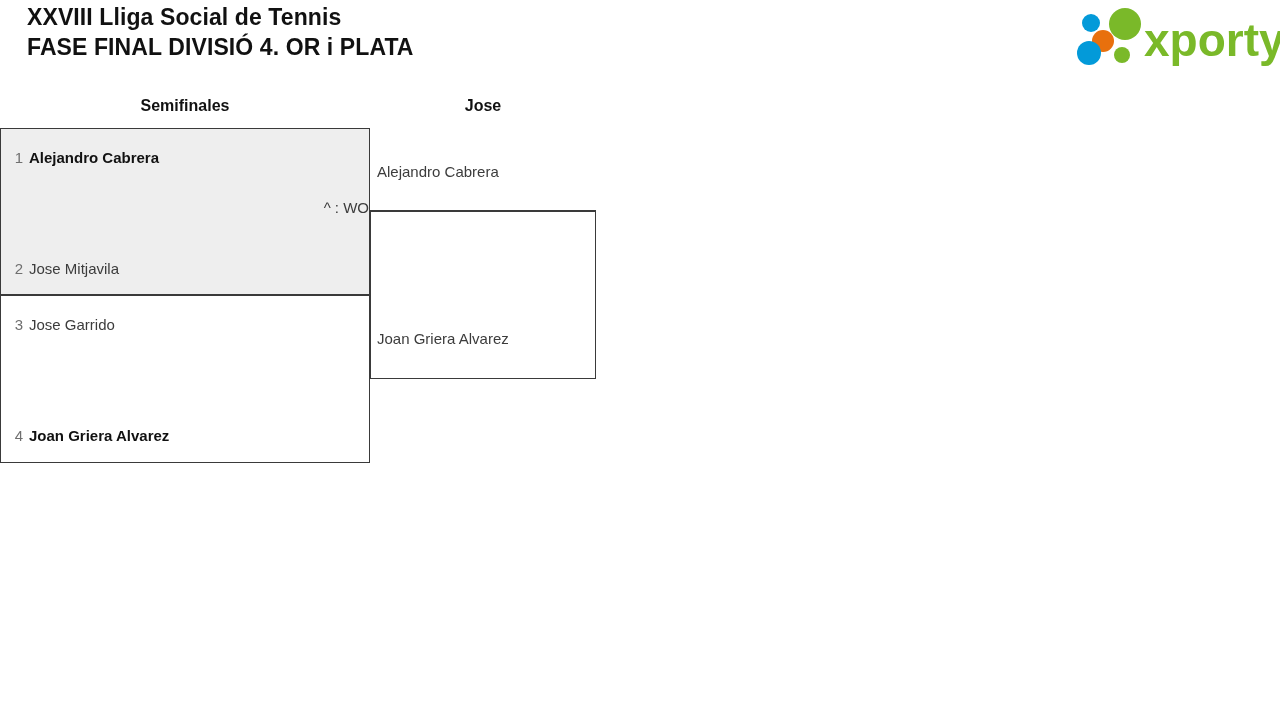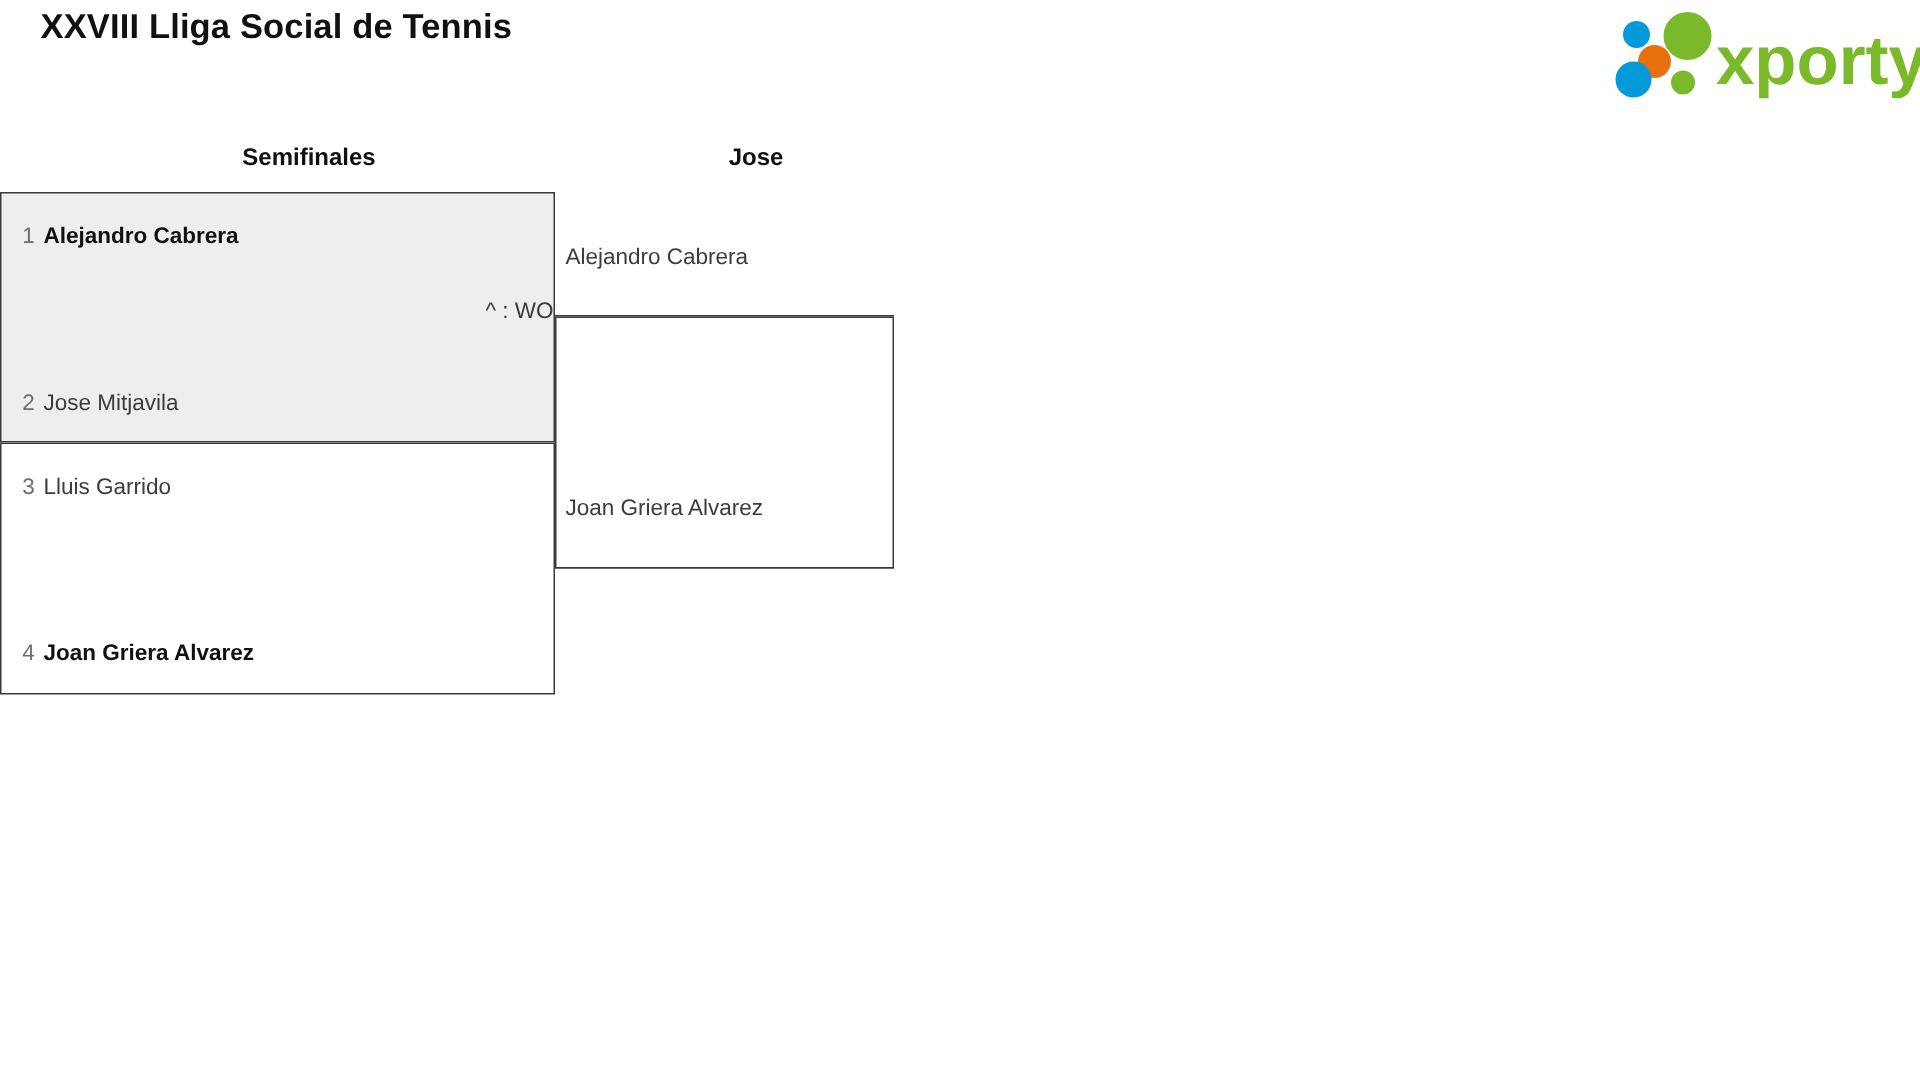--- a/index.html
+++ b/index.html
@@ -50,21 +50,20 @@
   .logo svg { display: block; }
 
   
   .round-head {
     position: absolute;
     font-size: 16px;
     font-weight: bold;
     color: #111111;
     text-align: center;
     white-space: nowrap;
-    margin-left: 21px;
   }
   .round-head.r1 { left: 0px;   top: 97px; width: 370px; }
   .round-head.r2 { left: 370px; top: 97px; width: 226px; }
 
   
   .bracket {
     position: absolute;
     left: 0;
     top: 0;
     width: 1280px;
@@ -145,20 +144,21 @@
   .conn-h1 { left: 370px; top: 210px; width: 226px; height: 1px; }
   .conn-h2 { left: 370px; top: 378px; width: 226px; height: 1px; }
 </style>
 </head>
 <body>
 
 <div class="page-header">
 
   <div class="title-block">
     <div class="title-line">XXVIII Lliga Social de Tennis</div>
+    <div class="title-line">FASE FINAL DIVISIÓ 4. OR i PLATA</div>
   </div>
 
   <div class="logo">
     <svg width="228" height="60" viewBox="0 0 228 60" xmlns="http://www.w3.org/2000/svg">
 
       <circle cx="18" cy="15" r="9" fill="#039ad9"></circle>
       <circle cx="52" cy="16" r="16" fill="#7ab929"></circle>
       <circle cx="30" cy="33" r="11" fill="#e8700d"></circle>
       <circle cx="16" cy="45" r="12" fill="#039ad9"></circle>
       <circle cx="49" cy="47" r="8" fill="#7ab929"></circle>
@@ -181,21 +181,21 @@
     <div class="score">^ : WO</div>
     <div class="slot bottom">
       <span class="seed">2</span>
       <span class="pname">Jose Mitjavila</span>
     </div>
   </div>
 
   <div class="match-box m2">
     <div class="slot top">
       <span class="seed">3</span>
-      <span class="pname">Lluis Garrido</span>
+      <span class="pname">Jose Garrido</span>
     </div>
     <div class="slot bottom">
       <span class="seed">4</span>
       <span class="pname winner">Joan Griera Alvarez</span>
     </div>
   </div>
 
   <div class="match-box mf">
     <div class="final-slot top">
       <span class="pname">Alejandro Cabrera</span>

